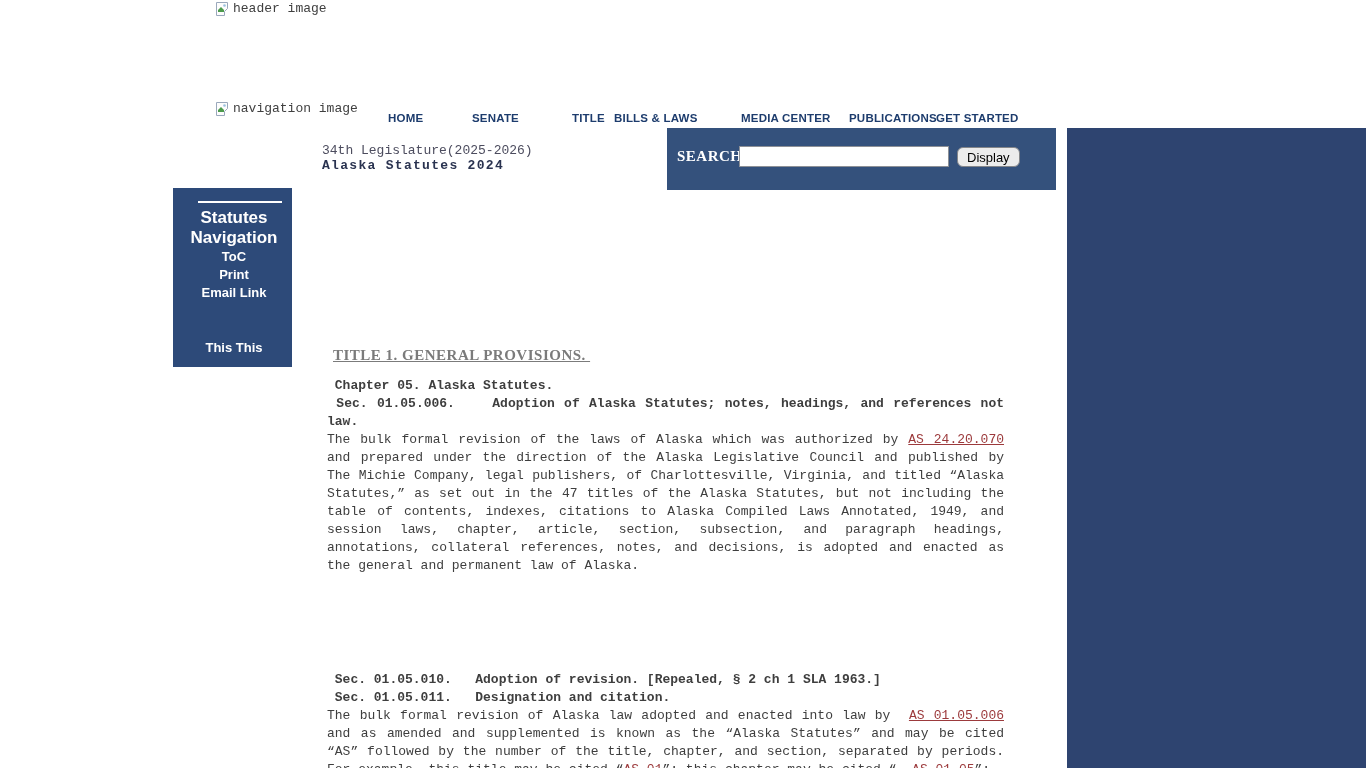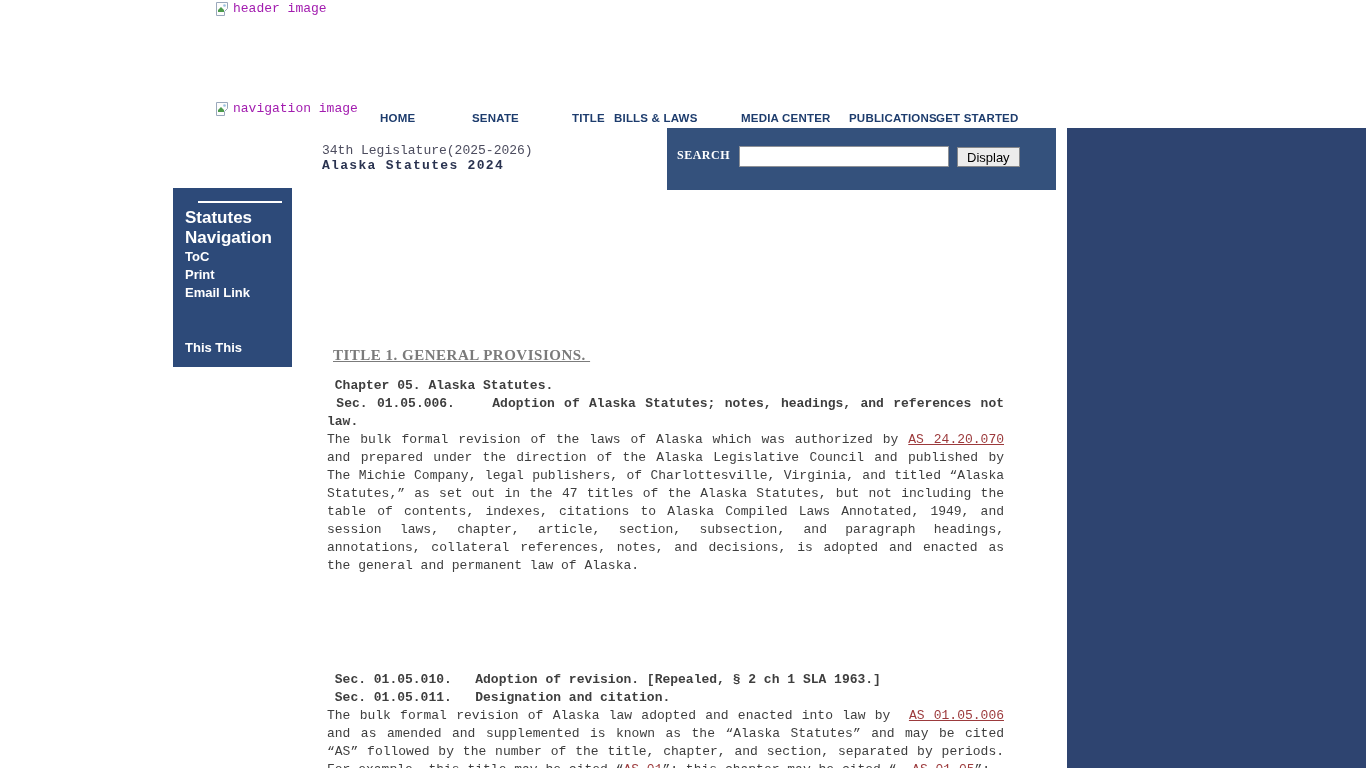--- a/index.html
+++ b/index.html
@@ -5,21 +5,21 @@
   * { margin:0; padding:0; box-sizing:border-box; }
   html,body { background:#ffffff; }
   body {
     width:1366px; height:768px; position:relative; overflow:hidden;
     font-family:"Liberation Mono", monospace;
   }
 
   
   .broken-img { position:absolute; display:flex; align-items:flex-start; }
   .broken-img .alt-text {
-    font-family:"Liberation Mono", monospace; font-size:13px; color:#a21caf;
+    font-family:"Liberation Mono", monospace; font-size:13px; color:#404040;
     line-height:16px; margin-left:2px; white-space:nowrap;
   }
   .broken-img svg { display:block; }
 
   
   .nav-link {
     position:absolute; top:112px; font-family:"Liberation Sans", sans-serif;
     font-weight:bold; font-size:11.5px; letter-spacing:0.2px; color:#1d3c6d;
     text-decoration:none; white-space:nowrap; cursor:pointer;
   }
@@ -34,39 +34,39 @@
     color:#2a3350; line-height:16px; white-space:nowrap;
   }
 
   
   .search-panel {
     position:absolute; left:667px; top:128px; width:389px; height:62px;
     background:#34517c;
   }
   .search-label {
     position:absolute; left:10px; top:20px; color:#ffffff;
-    font-family:"Liberation Serif", serif; font-weight:bold; font-size:12px;
+    font-family:"Liberation Serif", serif; font-weight:bold; font-size:15px;
     letter-spacing:0.5px;
   }
   .search-input {
     position:absolute; left:72px; top:18px; width:210px; height:21px;
     border:1px solid #8d9096; background:#ffffff; font-size:13px;
     font-family:"Liberation Sans", sans-serif; padding:0 3px;
   }
   .search-button {
     position:absolute; left:290px; top:19px; height:20px;
-    background:#ececec; border:1px solid #84868a; border-radius:0;
+    background:#ececec; border:1px solid #84868a; border-radius:6px;
     font-family:"Liberation Sans", sans-serif; font-size:13px; color:#000;
     padding:0 9px; cursor:pointer;
   }
 
   
   .sidebar {
     position:absolute; left:173px; top:188px; width:119px; height:179px;
-    background:#2d4a79; color:#ffffff; text-align:left; padding-right:9px;
+    background:#2d4a79; color:#ffffff; text-align:center; padding-right:9px;
     font-family:"Liberation Sans", sans-serif;
     padding-left:12px;
   }
   .sidebar-rule { height:2px; background:#ffffff; margin:13px 1px 5px 13px; }
   .sidebar-title { font-weight:bold; font-size:17px; line-height:20px; }
   .sidebar-link {
     display:block; font-weight:bold; font-size:13px; line-height:18px;
     color:#ffffff; text-decoration:none; cursor:pointer;
   }
   .embed-link { margin-top:37px; }
@@ -111,21 +111,21 @@
   <span>
     <svg width="16" height="16" viewBox="0 0 16 16">
       <path d="M1.5 1.5 h11 v6 l-3 3 v4 h-8 z" fill="#fdfdfd" stroke="#9aa8bc" stroke-width="1"></path>
       <path d="M3 9 l3 -3 3 3 v2 h-6 z" fill="#4c9a4c"></path>
       <circle cx="9.5" cy="4.5" r="1.3" fill="#9cc2e0"></circle>
     </svg>
   </span>
   <span class="alt-text">navigation image</span>
 </div>
 
-<a class="nav-link" style="left:380px;text-align:right;">HOME</a>
+<a class="nav-link" style="left:388px;text-align:right;">HOME</a>
 <a class="nav-link" style="left:472px;">SENATE</a>
 <a class="nav-link" style="left:572px;">TITLE</a>
 <a class="nav-link" style="left:614px;">BILLS &amp; LAWS</a>
 <a class="nav-link" style="left:741px;">MEDIA CENTER</a>
 <a class="nav-link" style="left:836px;padding-left:13px;">PUBLICATIONS</a>
 <a class="nav-link" style="left:936px;">GET STARTED</a>
 
 <div class="masthead">
   <div class="legislature">34th Legislature(2025-2026)</div>
   <div class="edition">Alaska Statutes 2024</div>

